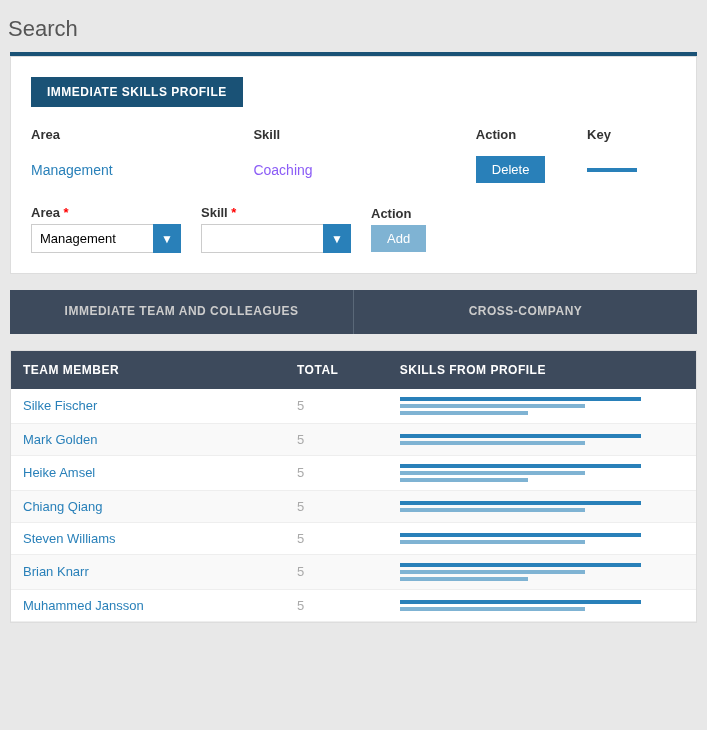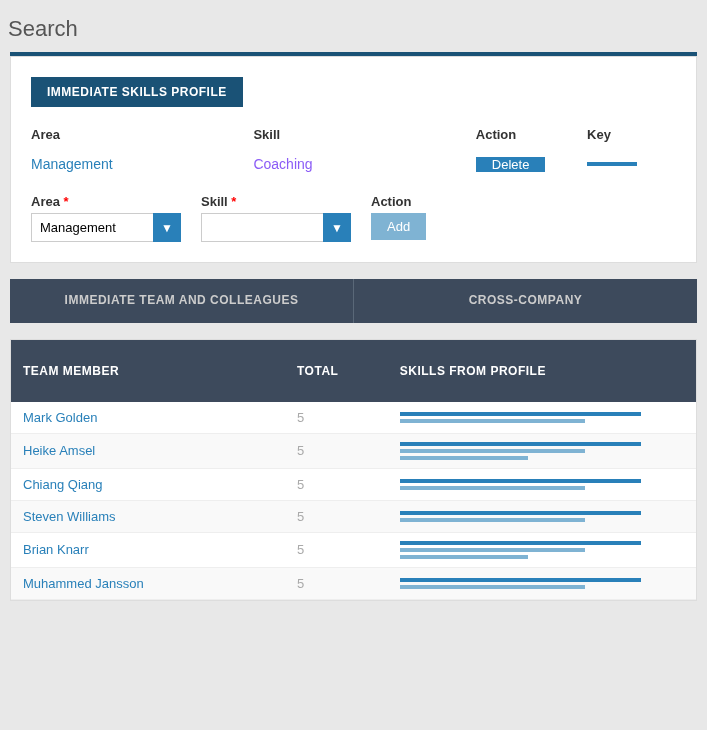--- a/index.html
+++ b/index.html
@@ -63,32 +63,32 @@
     .area-value {
       color: #2980b9;
     }
     .skill-value {
       color: #8b5cf6;
     }
     .delete-btn {
       background: #2980b9;
       color: #fff;
       border: none;
-      padding: 0 16px;
+      padding: 6px 16px;
       cursor: pointer;
       font-size: 13px;
     }
     .key-bar {
       width: 50px;
       height: 4px;
       background: #2980b9;
     }
     .form-row {
       display: flex;
-      align-items: flex-start;
+      align-items: center;
       gap: 20px;
       margin-top: 16px;
     }
     .form-group {
       display: flex;
       flex-direction: column;
     }
     .form-label {
       font-weight: bold;
       font-size: 13px;
@@ -165,21 +165,21 @@
     }
     .results-table {
       width: 100%;
       border-collapse: collapse;
     }
     .results-table thead tr {
       background: #3d4a5c;
       color: #fff;
     }
     .results-table thead th {
-      padding: 24px 12px;
+      padding: 12px 12px;
       text-align: left;
       font-size: 12px;
       font-weight: bold;
       letter-spacing: 0.5px;
       margin-left: 28px;
     }
     .results-table tbody tr {
       border-bottom: 1px solid #eee;
       background: #fff;
     }
@@ -289,20 +289,31 @@
 <div class="results-table-wrapper">
   <table class="results-table">
     <thead>
       <tr>
         <th style="width:40%">TEAM MEMBER</th>
         <th style="width:15%">TOTAL</th>
         <th style="width:45%">SKILLS FROM PROFILE</th>
       </tr>
     </thead>
     <tbody id="results-tbody">
+    <tr>
+          <td><span class="member-name">Silke Fischer</span></td>
+          <td><span class="total-val">5</span></td>
+          <td>
+            <div class="bar-container">
+              <div class="bar-line" style="width: 85%;"></div>
+              <div class="bar-line light" style="width: 65%;"></div>
+              <div class="bar-line light" style="width: 45%;"></div>
+            </div>
+          </td>
+        </tr>
         <tr>
           <td><span class="member-name">Mark Golden</span></td>
           <td><span class="total-val">5</span></td>
           <td>
             <div class="bar-container">
               <div class="bar-line" style="width: 85%;"></div>
               <div class="bar-line light" style="width: 65%;"></div>
             </div>
           </td>
         </tr>

